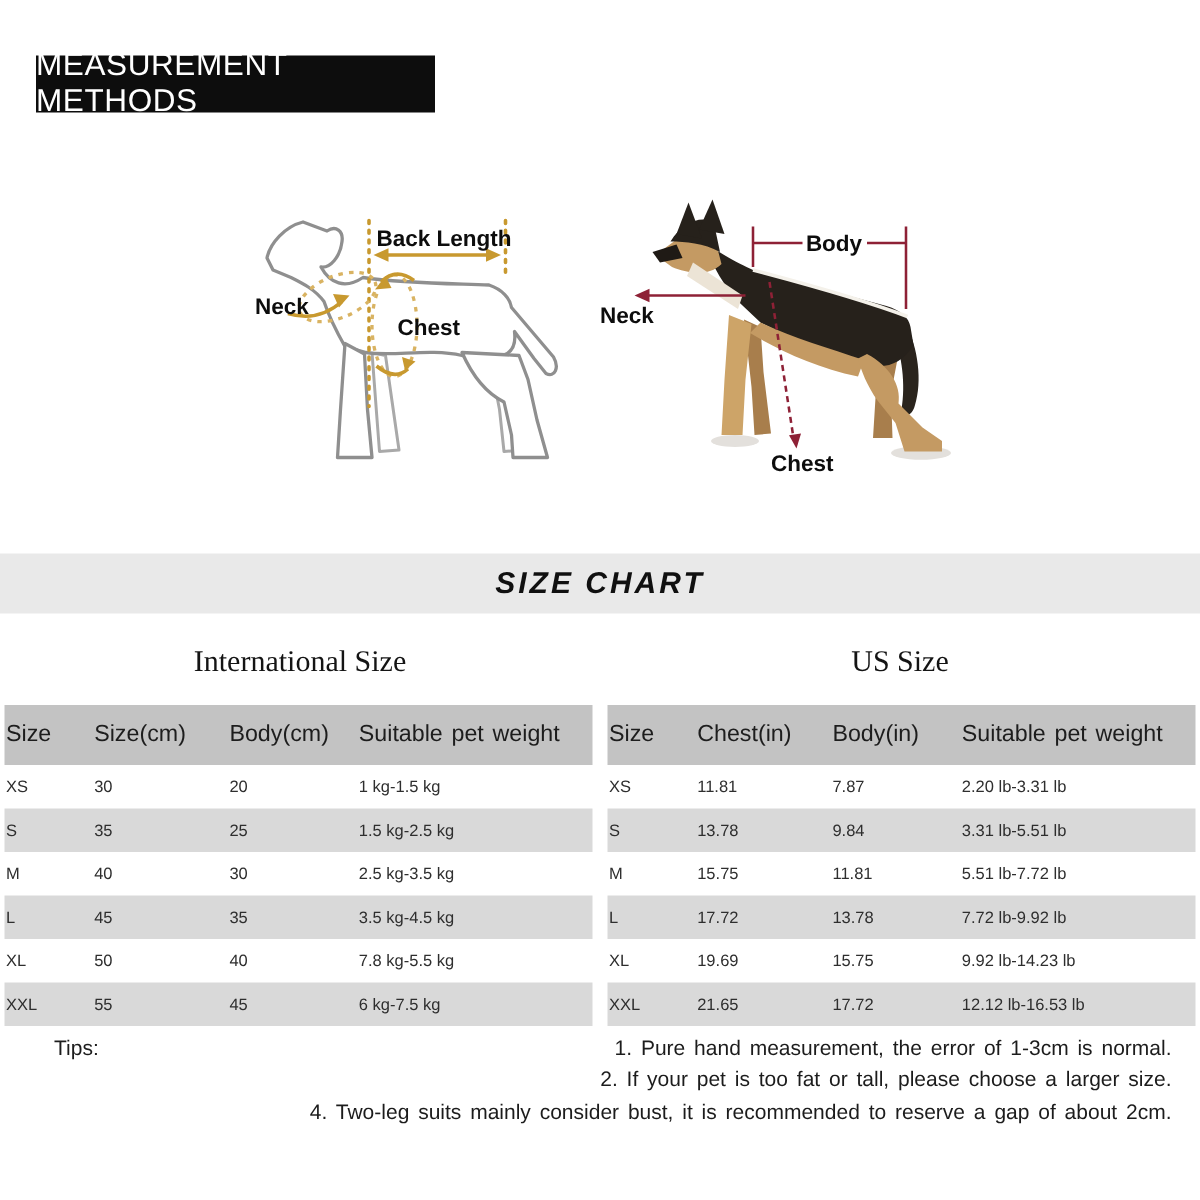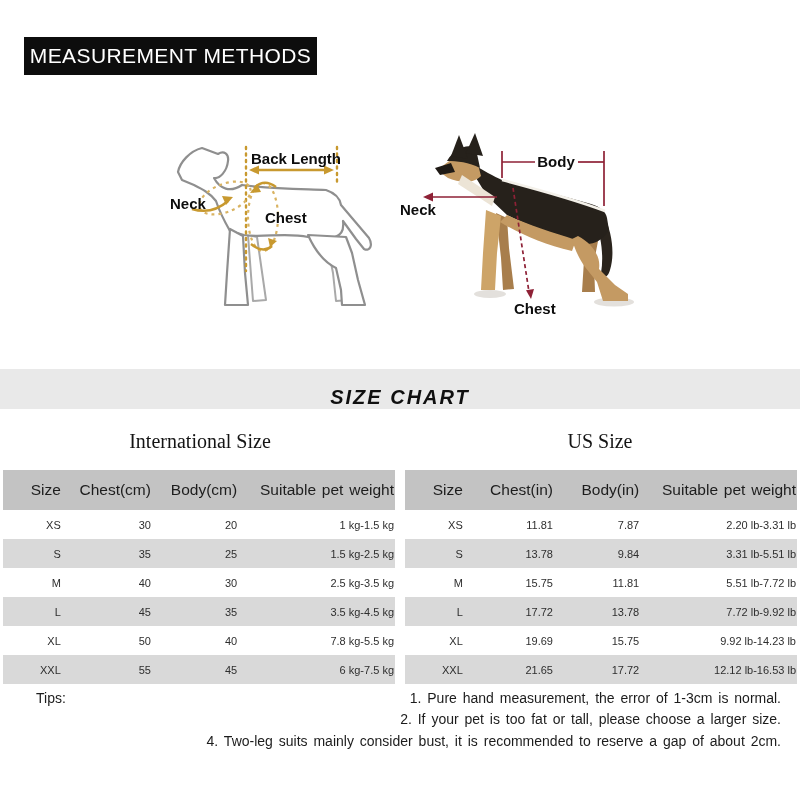--- a/index.html
+++ b/index.html
@@ -1,31 +1,31 @@
 <!DOCTYPE html>
 <html><head>
 <meta charset="utf-8">
 <style>
   html,body{margin:0;padding:0;background:#fff;}
   .page{position:relative;width:800px;height:800px;background:#ffffff;overflow:hidden;
         font-family:"Liberation Sans",sans-serif;}
-  .title-bar{position:absolute;left:24px;top:37px;width:293px;height:38px;background:#0d0d0d;
+  .title-bar{position:absolute;left:24px;top:37px;width:266px;height:38px;background:#0d0d0d;
         color:#ffffff;font-size:21px;letter-spacing:.4px;display:flex;align-items:center;justify-content:center;}
   .svg-abs{position:absolute;}
   .band{position:absolute;left:0;top:369px;width:800px;height:40px;background:#e9e9e9;
-        display:flex;align-items:flex-end;justify-content:center;}
+        display:flex;align-items:center;justify-content:center;}
   .band-text{font-weight:bold;font-style:italic;font-size:20px;letter-spacing:2px;color:#101010;}
   .sec-title{position:absolute;top:430px;width:400px;text-align:center;
         font-family:"Liberation Serif",serif;font-size:20px;color:#141414;}
   .sec-title.left{left:0;}
   .sec-title.right{left:400px;}
   .tbl{position:absolute;top:470px;width:392px;}
   .tbl.left{left:3px;}
   .tbl.right{left:405px;}
-  table{border-collapse:collapse;width:392px;table-layout:fixed;text-align:right;}
+  table{border-collapse:collapse;width:392px;table-layout:fixed;text-align:left;}
   th{background:#c3c3c3;height:38px;font-weight:400;font-size:15.5px;color:#1d1d1d;word-spacing:1.5px;}
   td{height:27px;font-size:11px;color:#2e2e2e;}
   tbody tr:nth-child(even){background:#d9d9d9;}
   col.c1{width:15%;} col.c2{width:23%;} col.c3{width:22%;} col.c4{width:40%;}
   .tips{position:absolute;left:36px;top:688px;width:745px;display:grid;
         grid-template-columns:47px auto;font-size:14px;line-height:21.3px;color:#1c1c1c;word-spacing:2px;}
   .tips-label{grid-column:1;}
   .tips-list{grid-column:2;text-align:right;}
   svg text{font-family:"Liberation Sans",sans-serif;}
   .diag-label{font-weight:bold;font-size:15px;fill:#0d0d0d;}
@@ -134,21 +134,21 @@
     <table>
       <colgroup>
           <col class="c1">
           <col class="c2">
           <col class="c3">
           <col class="c4">
         </colgroup>
     <thead>
           <tr>
             <th>Size</th>
-            <th>Chest(cm)</th>
+            <th>Size(cm)</th>
             <th>Body(cm)</th>
             <th>Suitable pet weight</th>
           </tr>
         </thead>
         <tbody>
           <tr>
             <td>XS</td>
             <td>30</td>
             <td>20</td>
             <td>1 kg-1.5 kg</td>

